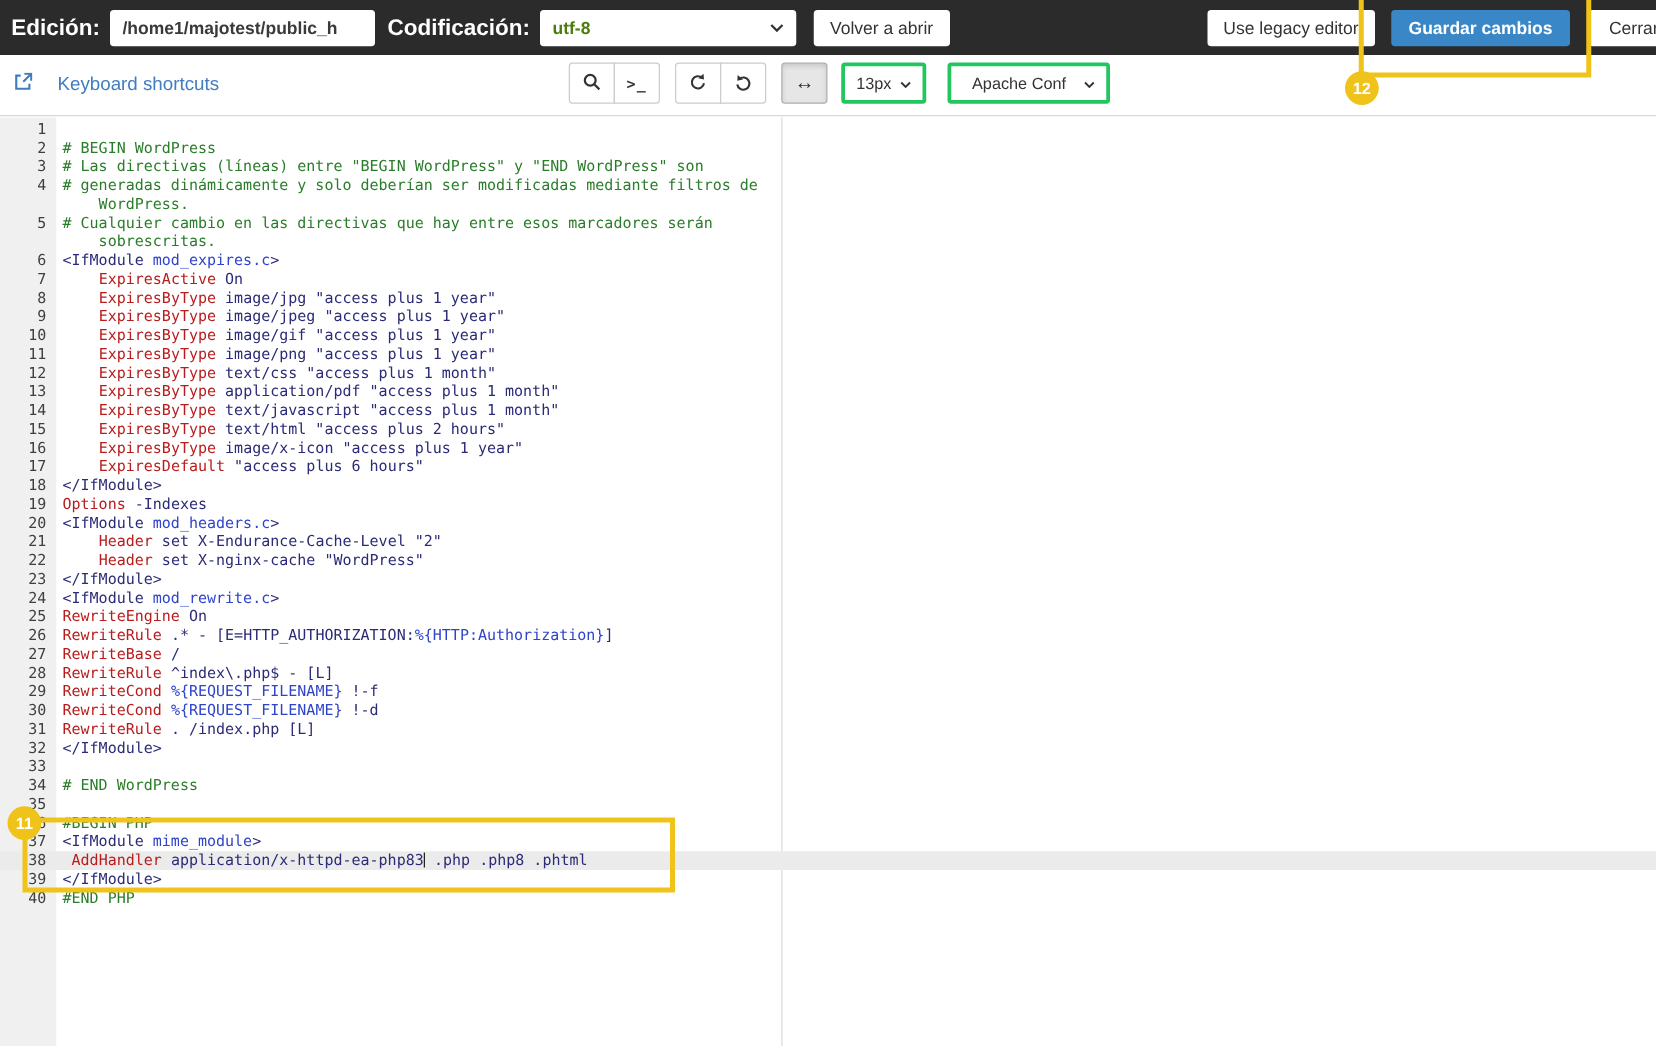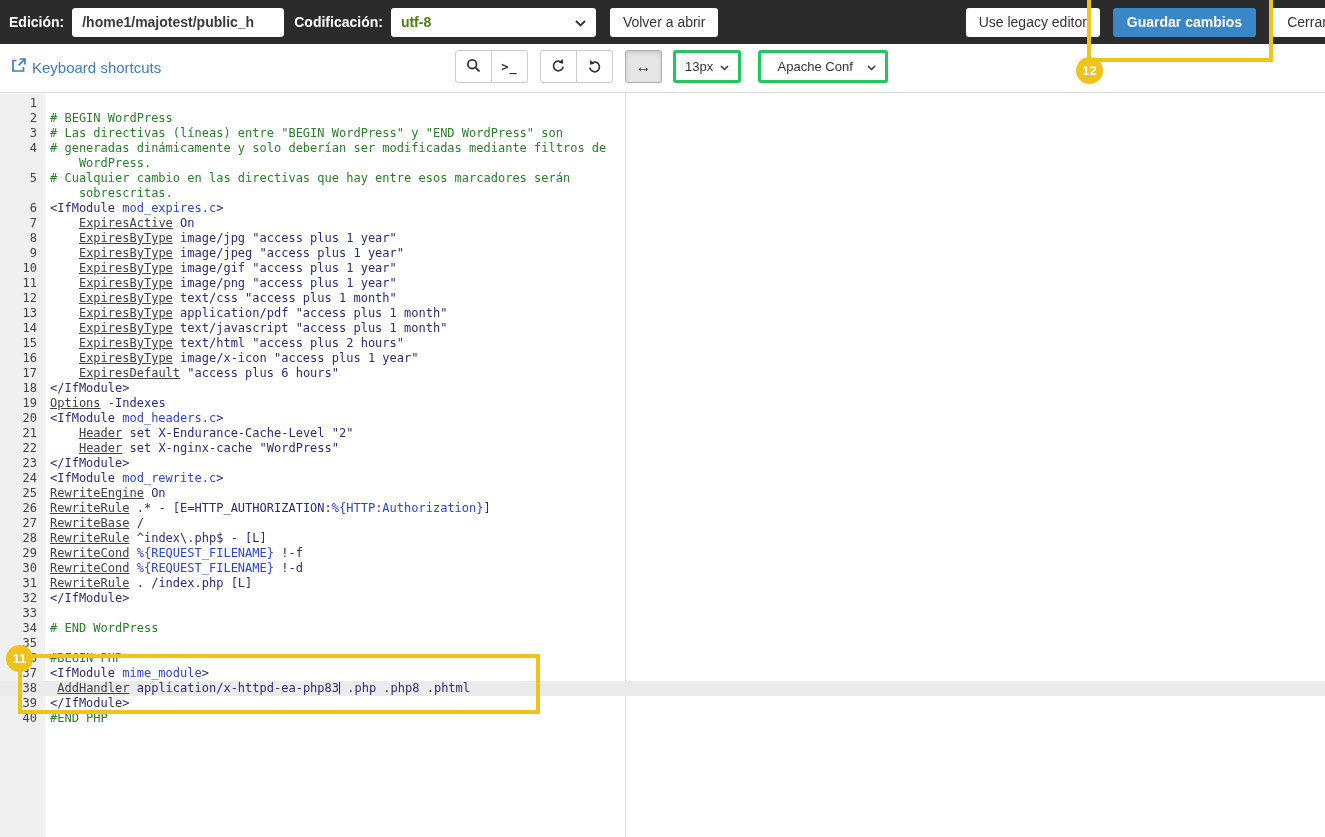--- a/index.html
+++ b/index.html
@@ -7,21 +7,21 @@
   body {
     width:1325px; height:837px; position:relative; overflow:hidden;
     background:#fff; font-family:"Liberation Sans", sans-serif;
   }
 
   
   .topbar {
     position:absolute; top:0; left:0; width:1325px; height:44px;
     background:#2b2b2b; display:flex; align-items:center;
   }
-  .topbar-label { color:#fff; font-weight:bold; font-size:14px; white-space:nowrap; }
+  .topbar-label { color:#fff; font-weight:bold; font-size:18px; white-space:nowrap; }
   .lbl-edicion { margin-left:9px; }
   .lbl-codif  { margin-left:10px; }
   .path-input {
     margin-left:8px; width:212px; height:29px; border:1px solid #fff; border-radius:3px;
     background:#fff; color:#3a3a3a; font-family:"Liberation Sans", sans-serif;
     font-size:14px; font-weight:bold; padding:0 9px; outline:none; overflow:hidden;
   }
   .encoding-select {
     margin-left:8px; width:205px; height:29px; background:#fff; border-radius:3px;
     display:flex; align-items:center; padding:0 10px; cursor:pointer;
@@ -42,21 +42,21 @@
   }
   .btn-close { margin-right:-18px; width:72px; }
 
   
   .toolbar {
     position:absolute; top:44px; left:0; width:1325px; height:49px;
     background:#fff; border-bottom:1px solid #d8d8d8;
   }
   .shortcuts-link {
     position:absolute; left:11px; top:14px; color:#3f7dbf; font-size:15px;
-    display:flex; align-items:center; gap:6px; text-decoration:none; cursor:pointer;
+    display:flex; align-items:center; gap:20px; text-decoration:none; cursor:pointer;
   }
   .tb-center { position:absolute; left:455px; top:6px; display:flex; align-items:flex-start; }
   .tb-group { display:flex; }
   .tb-btn {
     width:37px; height:33px; background:#fff; border:1px solid #ccc;
     display:flex; align-items:center; justify-content:center; cursor:pointer; color:#333;
     padding:0;
   }
   .tb-group .tb-btn + .tb-btn { margin-left:-1px; }
   .tb-group .tb-btn:first-child { border-radius:3px 0 0 3px; }
@@ -80,21 +80,21 @@
   .ruler { position:absolute; left:625px; top:0; width:1px; height:100%; background:#dcdcdc; }
   .code-rows {
     position:absolute; left:0; top:2px; width:1325px;
     font-family:"DejaVu Sans Mono", monospace; font-size:12px; line-height:15px; white-space:pre;
   }
   .row { display:flex; height:15px; }
   .row.active { background:#ebebeb; }
   .ln { flex:0 0 37px; text-align:right; color:#404040; padding-right:0; }
   .code { padding-left:13px; }
   .t-c { color:#2a7d2a; }
-  .t-k { color:#404040;text-decoration:underline; }
+  .t-k { color:#b91c1c; }
   .t-d { color:#2b2b77; }
   .t-b { color:#2e44c9; }
   .cursor {
     display:inline-block; width:0; border-left:1.6px solid #222;
     height:12px; vertical-align:-2px;
   }
 
   
   .ann-box { position:absolute; border:4px solid #efc319; z-index:20; pointer-events:none; }
   .box-11 { left:18px;   top:654px; width:522px; height:60px; }

